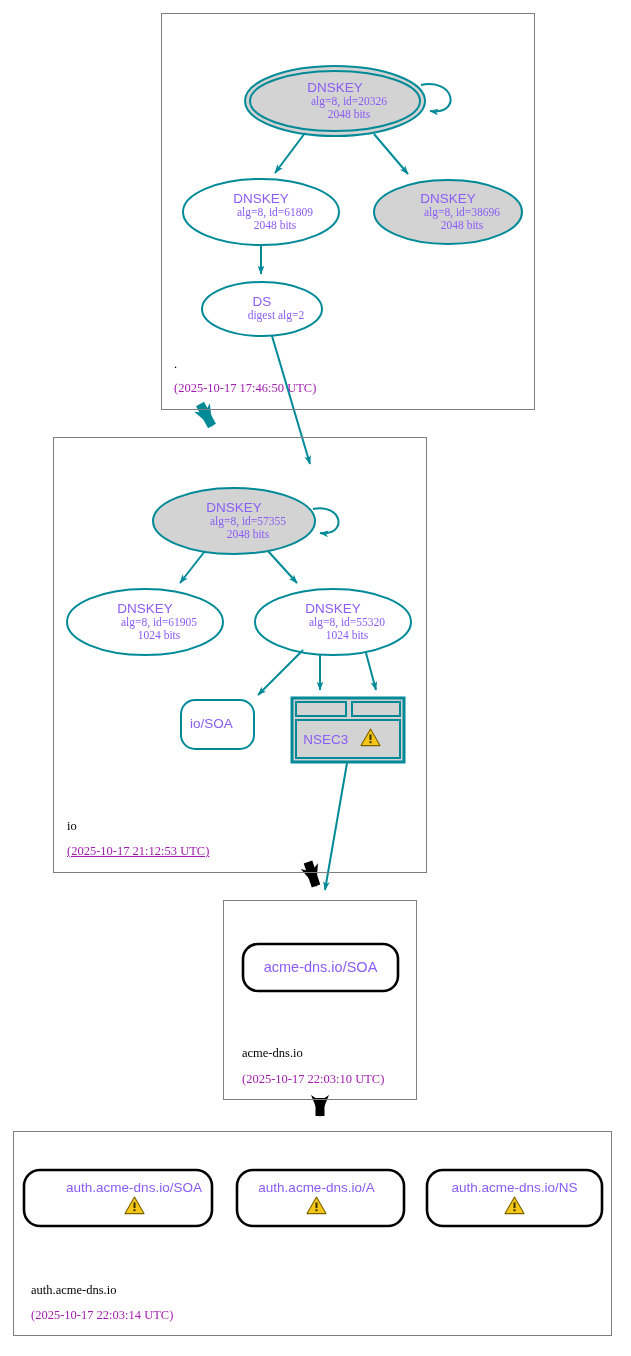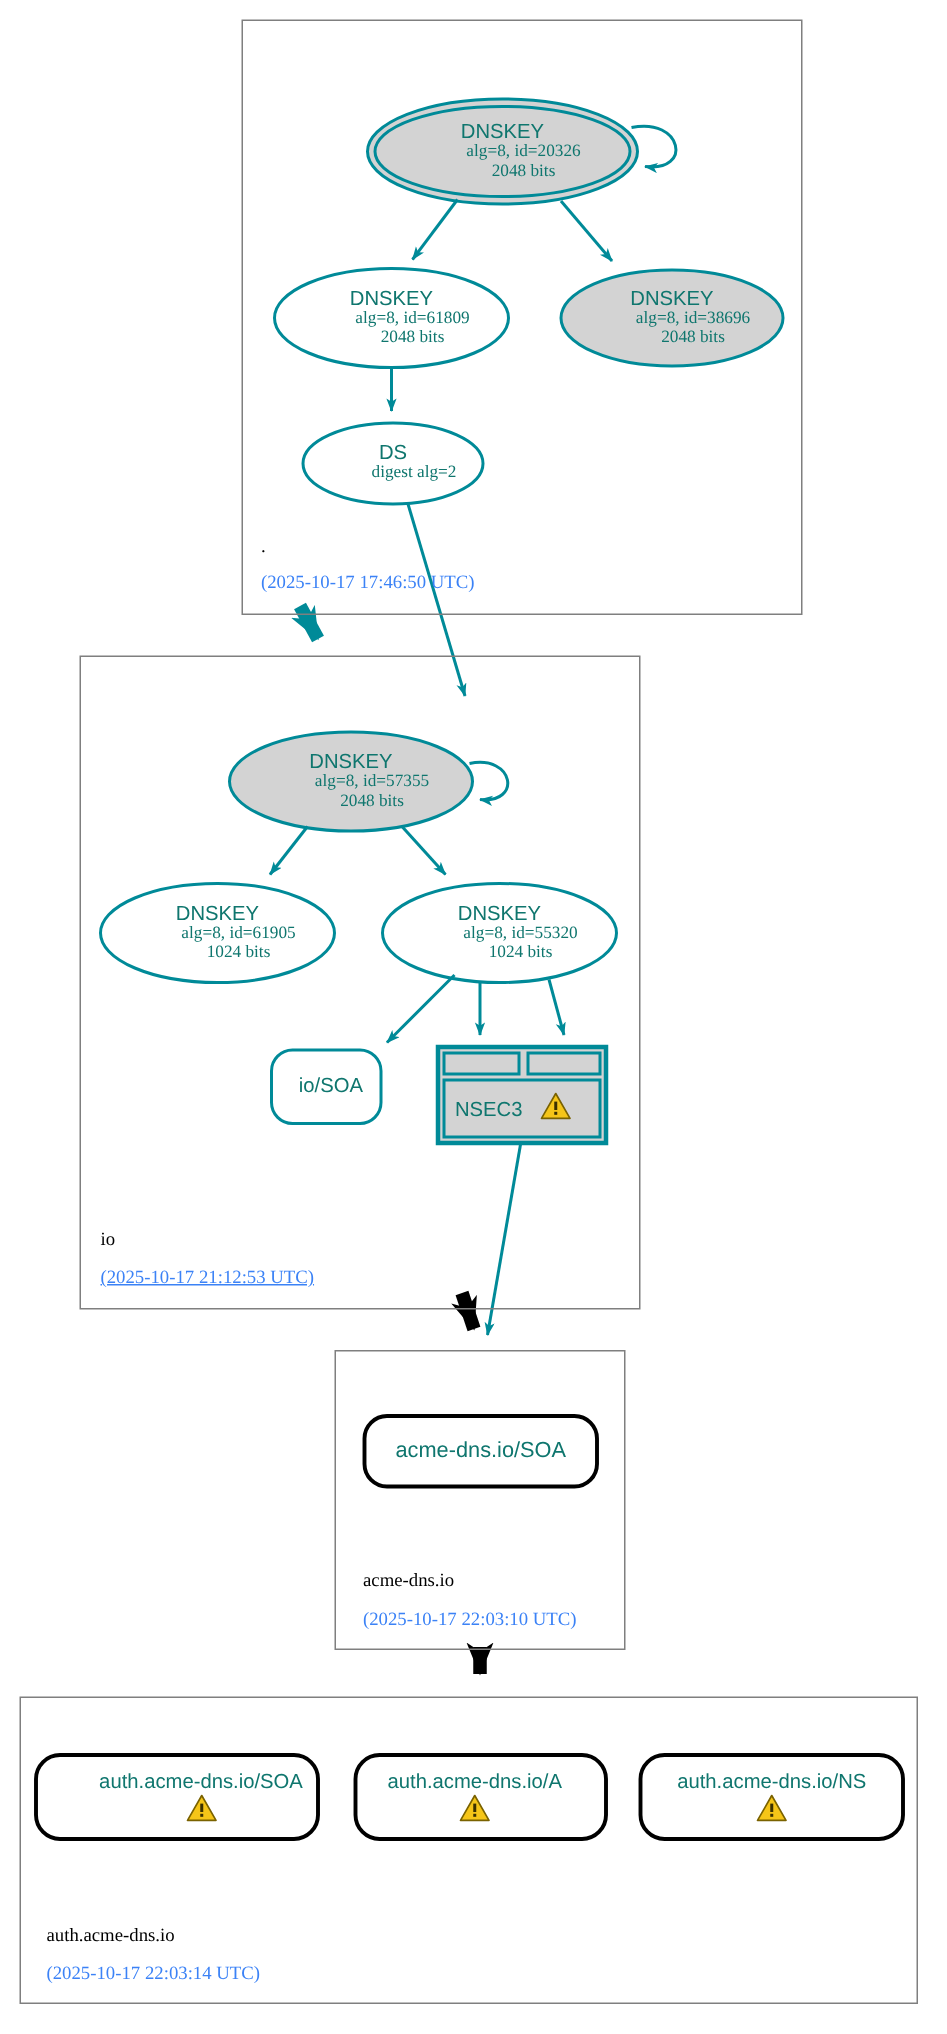--- a/index.html
+++ b/index.html
@@ -36,29 +36,29 @@
     position: absolute;
     font-family: "Liberation Serif", serif;
     font-size: 12.5px;
     color: #000000;
     white-space: nowrap;
   }
   .cluster-time {
     position: absolute;
     font-family: "Liberation Serif", serif;
     font-size: 12.5px;
-    color: #3b82f6;
+    color: #a21caf;
     white-space: nowrap;
   }
 
   
   .nodetext {
     position: absolute;
     text-align: center;
-    color: #0f766e;
+    color: #8b5cf6;
     white-space: nowrap;
     pointer-events: none;
   }
   .t-title {
     font-family: "Liberation Sans", sans-serif;
     font-size: 13.5px;
     line-height: 15px;
   }
   .t-sub {
     font-family: "Liberation Serif", serif;
@@ -200,21 +200,21 @@
     <div class="t-sub">alg=8, id=61905</div>
     <div class="t-sub">1024 bits</div>
   </div>
 
   <div class="nodetext" style="left:243px; top:601px; width:180px;">
     <div class="t-title">DNSKEY</div>
     <div class="t-sub">alg=8, id=55320</div>
     <div class="t-sub">1024 bits</div>
   </div>
 
-  <div class="nodetext t-plain" style="left:181px; top:716px; width:61px;text-align:right;">io/SOA</div>
+  <div class="nodetext t-plain" style="left:181px; top:716px; width:61px;">io/SOA</div>
 
   <div class="nodetext" style="left:296px; top:728px; width:92px;">
     <span class="t-plain">NSEC3</span>
     <span class="warn" style="margin-left:7px;">
       <svg width="21" height="19" viewBox="0 0 21 19">
         <path d="M10.5,1 L20,17.6 L1,17.6 Z" fill="#f5c518" stroke="#7a6200" stroke-width="1.1" stroke-linejoin="round"></path>
         <rect x="9.5" y="6.4" width="2" height="5.6" fill="#3a3000"></rect>
         <rect x="9.5" y="13.2" width="2" height="2" fill="#3a3000"></rect>
       </svg>
     </span>

